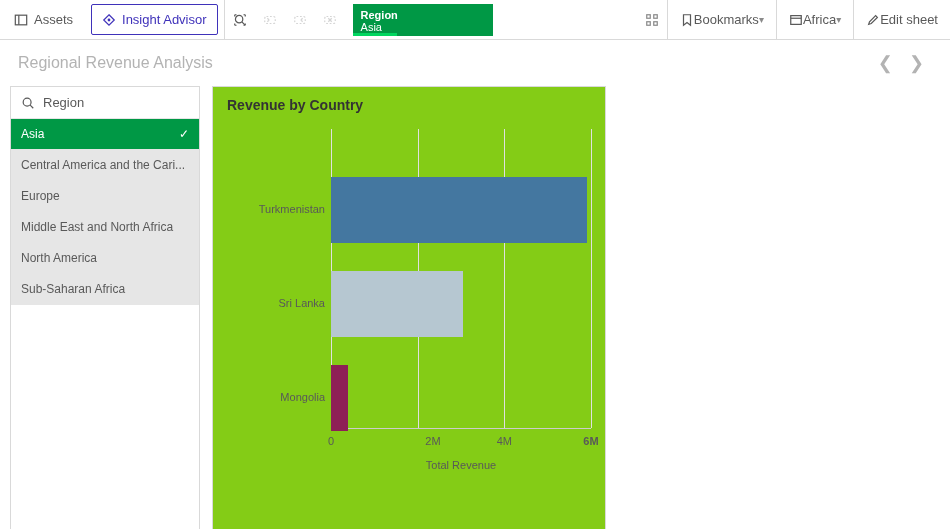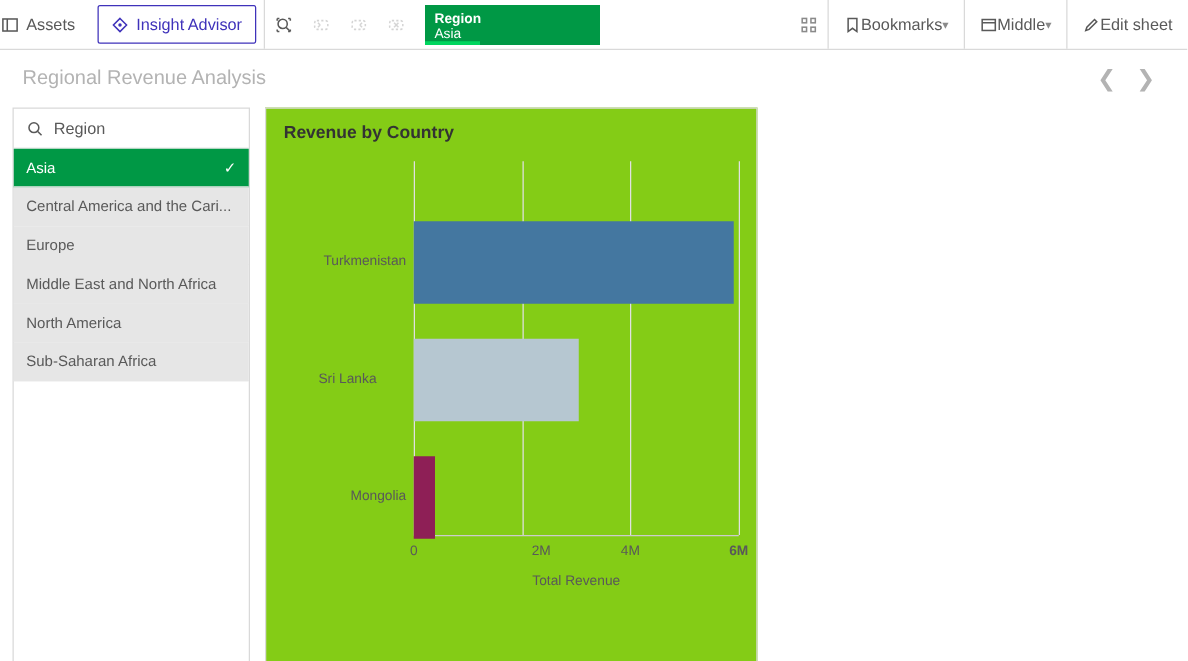--- a/index.html
+++ b/index.html
@@ -1,20 +1,20 @@
 <!DOCTYPE html>
 <html><head>
 <meta charset="utf-8">
 <style>
   * { box-sizing: border-box; margin: 0; padding: 0; }
   body { font-family: -apple-system, BlinkMacSystemFont, "Segoe UI", Arial, sans-serif; font-size: 13px; color: #595959; background: #fff; width: 950px; height: 529px; overflow: hidden; }
 
   .toolbar { display: flex; align-items: stretch; height: 40px; border-bottom: 1px solid #d9d9d9; }
   .tb-btn { display: flex; align-items: center; padding: 0 12px; gap: 6px; cursor: pointer; font-size: 13px; }
-  .tb-btn.assets { padding-left: 1px; }
+  .tb-btn.assets { padding-left: 14px; }
   .tb-btn.insight { color: #3f32ba; border: 1px solid #3f32ba; margin: 4px 6px; border-radius: 2px; padding: 0 10px; }
   .tb-sep { width: 1px; background: #d9d9d9; }
   .tb-iconbtn { display: flex; align-items: center; padding: 0 8px; cursor: pointer; }
   .tb-iconbtn.dim { opacity: 0.25; }
   .selection-pill { display:flex; flex-direction:column; justify-content:center; background:#009845; color:#fff; height:32px; margin:4px 4px 4px 8px; width:140px; padding:2px 8px 0 8px; font-size:11px; line-height:12px; position:relative; cursor:pointer;}
   .selection-pill .field { font-weight:600; font-size:11px; }
   .selection-pill .val { font-size:11px; }
   .selection-pill .underline { position:absolute; bottom:0; left:0; height:3px; width:32%; background:#00d65f;}
   .tb-spacer { flex: 1; }
   .tb-right { display:flex; align-items:center; padding:0 12px; gap:0; cursor:pointer; font-size:13px;}
@@ -117,21 +117,21 @@
       </svg>
     <span>Bookmarks</span>
     <span class="chev">▾</span>
   </div>
   <div class="tb-sep"></div>
   <div class="tb-right">
     <svg class="ic" viewBox="0 0 16 16">
         <rect x="2" y="3" width="12" height="10"></rect>
         <line x1="2" y1="6" x2="14" y2="6"></line>
       </svg>
-    <span>Middle</span>
+    <span>Africa</span>
     <span class="chev">▾</span>
   </div>
   <div class="tb-sep"></div>
   <div class="tb-right">
     <svg class="ic" viewBox="0 0 16 16">
         <path d="M3 13 l1 -3 l7 -7 l2 2 l-7 7 Z"></path>
       </svg>
     <span>Edit sheet</span>
   </div>
 </div>
@@ -185,19 +185,19 @@
           <div class="gridline" style="left: 260px;"></div>
         </div>
       <div class="x-axis-title">Total Revenue</div>
     <div class="tick-label" style="left: 100px;">0</div>
         <div class="tick-label" style="left: 170px; margin-left: 32px;">2M</div>
         <div class="tick-label" style="left: 273.333px; text-align: right;">4M</div>
         <div class="tick-label" style="left: 360px; font-weight: bold;">6M</div>
         <div class="bar" style="position: absolute; left: 100px; top: 48px; width: 255.667px; height: 66px; background: rgb(68, 119, 160);"></div>
         <div class="cat-label" style="top: 74px; left: 0px;">Turkmenistan</div>
         <div class="bar" style="position: absolute; left: 100px; top: 142px; width: 132.167px; height: 66px; background: rgb(182, 199, 209);"></div>
-        <div class="cat-label" style="top: 168px; left: 0px; text-align: center;">Sri Lanka</div>
+        <div class="cat-label" style="top: 168px; left: 0px;">Sri Lanka</div>
         <div class="bar" style="position: absolute; left: 100px; top: 236px; width: 17.3333px; height: 66px; background: rgb(142, 31, 86);"></div>
         <div class="cat-label" style="top: 262px; left: 0px;">Mongolia</div>
       </div>
   </div>
 
 </div>
 
 </body></html>

